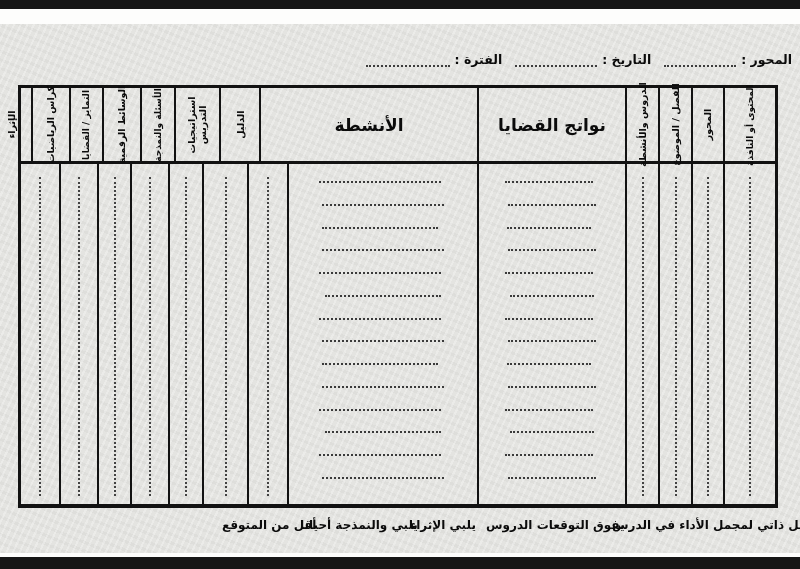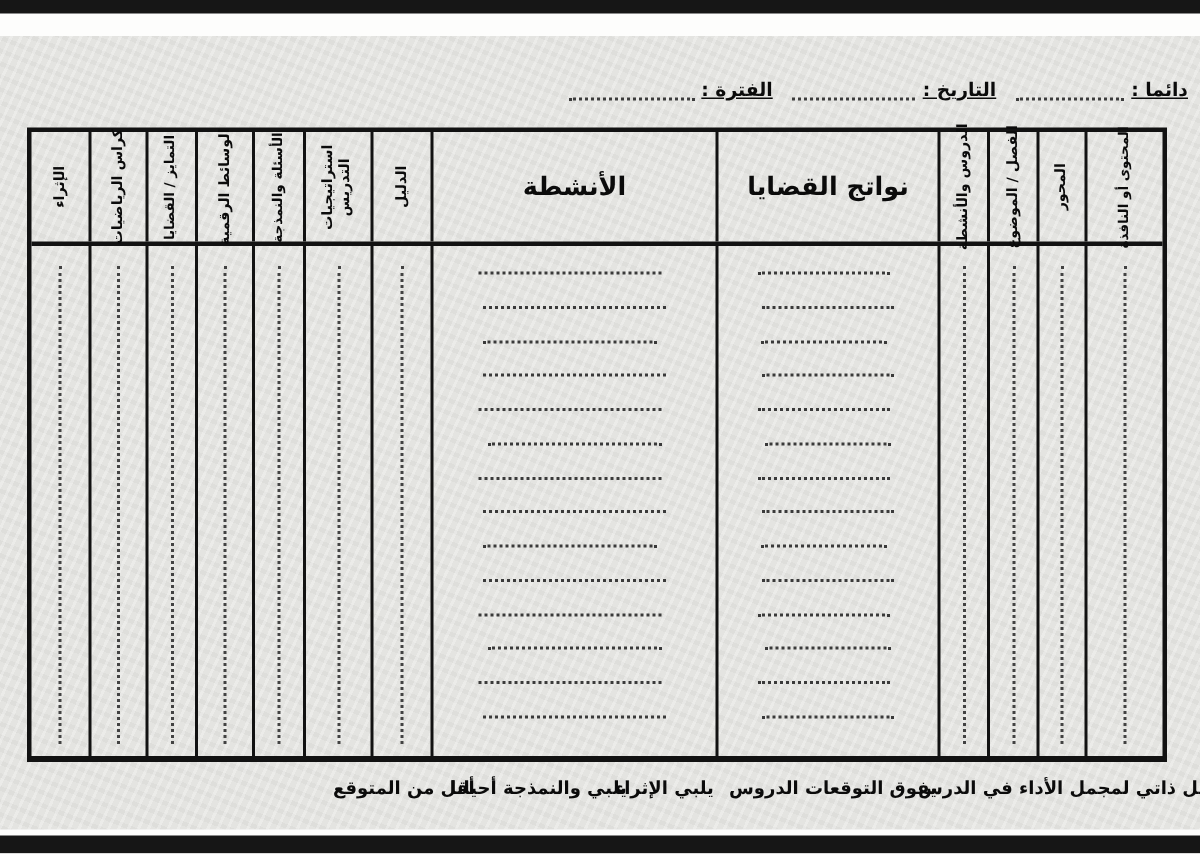--- a/index.html
+++ b/index.html
@@ -17,21 +17,21 @@
     background-image:
       repeating-linear-gradient(115deg, rgba(255,255,255,.28) 0 2px, rgba(255,255,255,0) 2px 6px),
       repeating-linear-gradient(22deg, rgba(110,110,105,.05) 0 3px, rgba(0,0,0,0) 3px 8px);
   }
   
   .fields-row {
     position:absolute; top:52px; right:8px; left:215px;
     direction:rtl; display:flex; align-items:flex-end; gap:13px;
     font-weight:bold; font-size:12.5px; white-space:nowrap;
   }
-  .field { display:flex; direction:rtl; align-items:flex-end; gap:5px;text-decoration:underline; }
+  .field { display:flex; direction:rtl; align-items:flex-end; gap:5px; }
   .dots-fill { border-bottom:2px dotted #3d3d3d; height:5px; flex:0 0 auto; }
   
   .sheet-table {
     position:absolute; left:18px; top:85px; width:760px; height:423px;
     border:3px solid #121212; border-bottom-width:4px;
     direction:rtl; display:flex; flex-direction:column; background:transparent;
   }
   .thead { display:flex; height:76px; border-bottom:3px solid #121212; flex:0 0 auto; }
   .tbody { display:flex; flex:1 1 auto; }
   .col { border-left:2px solid #121212; flex:0 0 auto; position:relative;
@@ -53,21 +53,21 @@
 </head>
 <body>
 
 <div class="page">
   <div class="band top"></div>
 
   <div class="paper" dir="rtl"></div>
 
   <div class="fields-row">
     <div class="field">
-      <span>دائما :</span>
+      <span>المحور :</span>
       <span class="dots-fill" style="width:72px"></span>
     </div>
     <div class="field">
       <span>التاريخ :</span>
       <span class="dots-fill" style="width:82px"></span>
     </div>
     <div class="field">
       <span>الفترة :</span>
       <span class="dots-fill" style="width:84px"></span>
     </div>
@@ -83,21 +83,21 @@
       </div>
       <div class="col" style="width:33px">
         <span class="vlabel">الفصل / الموضوع</span>
       </div>
       <div class="col" style="width:33px">
         <span class="vlabel">الدروس والأنشطة</span>
       </div>
       <div class="col" style="width:148px">
         <span class="hlabel">نواتج القضايا</span>
       </div>
-      <div class="col" style="width:190px">
+      <div class="col" style="width:218px">
         <span class="hlabel">الأنشطة</span>
       </div>
       <div class="col" style="width:40px">
         <span class="vlabel">الدليل</span>
       </div>
       <div class="col" style="width:45px">
         <span class="vlabel wrap">استراتيجيات التدريس</span>
       </div>
       <div class="col" style="width:34px">
         <span class="vlabel sm">الأسئلة والنمذجة</span>

